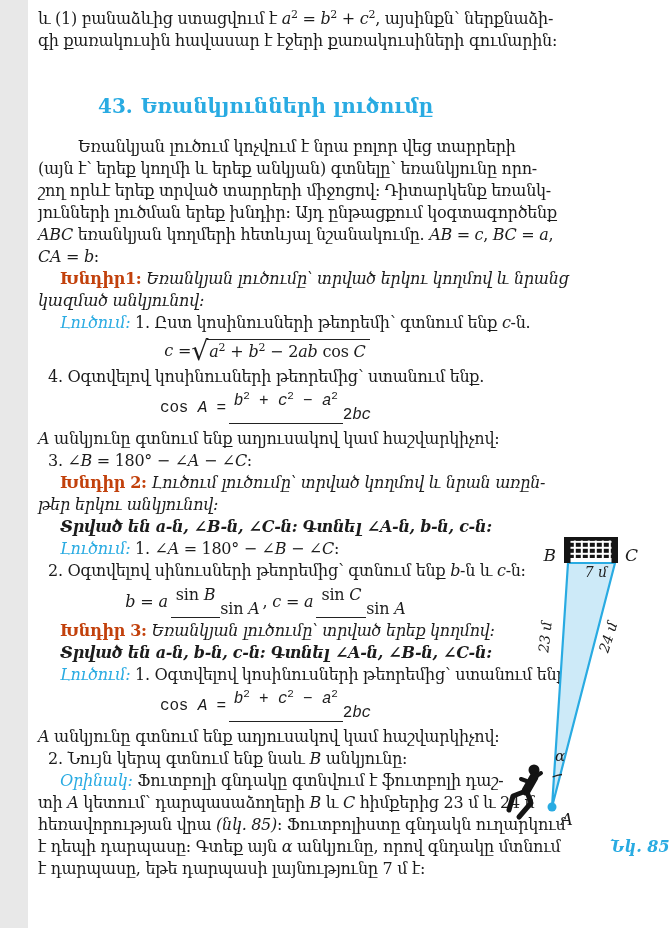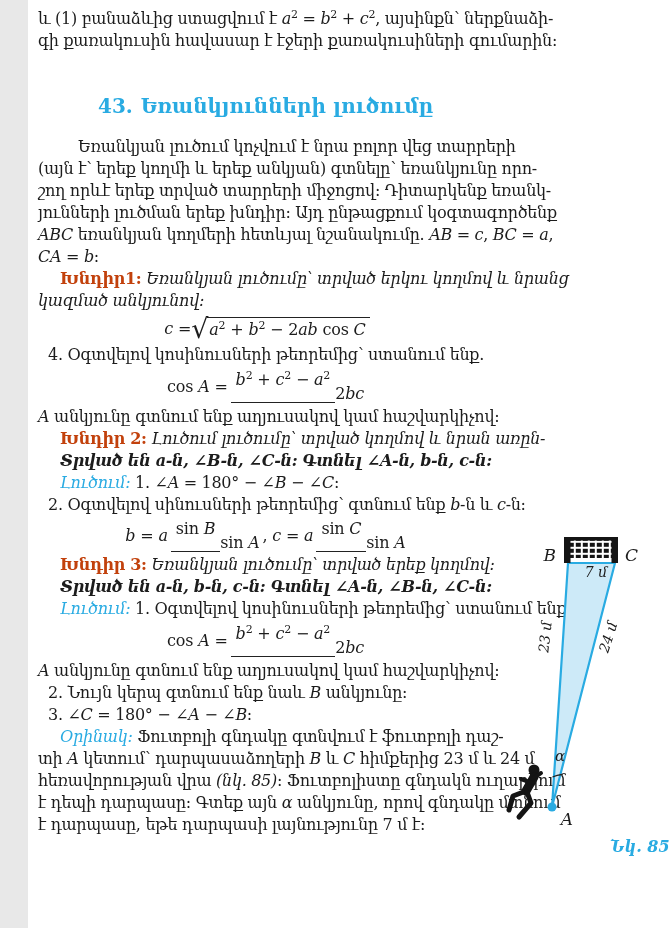--- a/index.html
+++ b/index.html
@@ -18,21 +18,21 @@
   .accent-i{color:#29abe2;font-style:italic;}
   .heading{
     margin-top:40px;height:28px;line-height:28px;padding-left:60px;
     font-size:20px;font-weight:bold;color:#29abe2;letter-spacing:0;
   }
   .heading .num{margin-right:8px;}
   .para-gap{margin-top:16px;}
   sup{font-size:11px;line-height:0;}
   .formula{display:flex;align-items:center;justify-content:center;font-size:16px;letter-spacing:-0.2px;}
   .f-sqrt{height:32px;}
-  .f-frac{height:40px;}
+  .f-frac{height:40px;font-family:Liberation Mono, monospace;}
   .f-sin{height:38px;}
   .rad{font-size:27px;line-height:1;font-weight:400;margin-right:-1px;}
   .radicand{display:inline-block;border-top:1.6px solid #222;padding:2px 4px 0 2px;}
   .frac{display:inline-flex;text-align:center;margin:0 3px;}
   .frac .num{border-bottom:1.5px solid #222;padding:0 5px 1px;}
   .frac .den{padding-top:14px;}
   .figure-wrap{position:absolute;left:470px;top:530px;width:199px;height:340px;}
   .fig-label{font-family:"DejaVu Serif",serif;font-style:italic;}
   .fig-caption{font-family:"DejaVu Serif",serif;font-style:italic;font-weight:600;}
 </style>
@@ -55,43 +55,49 @@
     <div class="line">շող որևէ երեք տրված տարրերի միջոցով: Դիտարկենք եռանկ-</div>
     <div class="line">յունների լուծման երեք խնդիր: Այդ ընթացքում կօգտագործենք</div>
     <div class="line"><i>ABC</i> եռանկյան կողմերի հետևյալ նշանակումը. <i>AB</i> = <i>c</i>, <i>BC</i> = <i>a</i>,</div>
     <div class="line"><i>CA</i> = <i>b</i>:</div>
 
     <div class="line ind-prob">
       <span class="accent">Խնդիր1:</span>
       <span class="it">Եռանկյան լուծումը՝ տրված երկու կողմով և նրանց</span>
     </div>
     <div class="line it">կազմած անկյունով:</div>
+    <div class="line ind-prob">
+      <span class="accent-i">Լուծում:</span>
+      <span>1. Ըստ կոսինուսների թեորեմի՝ գտնում ենք <i>c</i>-ն.</span>
+    </div>
 
     <div class="formula f-sqrt">
       <span><i>c</i> = </span>
         <span class="rad">√</span>
         <span class="radicand"><i>a</i><sup>2</sup> + <i>b</i><sup>2</sup> − 2<i>ab</i> cos <i>C</i></span>
     </div>
 
     <div class="line ind-num">4. Օգտվելով կոսինուսների թեորեմից՝ ստանում ենք.</div>
 
     <div class="formula f-frac">
       <span>cos <i>A</i> = </span>
       <span class="frac">
         <span class="num"><i>b</i><sup>2</sup> + <i>c</i><sup>2</sup> − <i>a</i><sup>2</sup></span>
         <span class="den">2<i>bc</i></span>
       </span>
     </div>
 
     <div class="line"><i>A</i> անկյունը գտնում ենք աղյուսակով կամ հաշվարկիչով:</div>
+    <div class="line ind-num">3. ∠<i>B</i> = 180° − ∠<i>A</i> − ∠<i>C</i>:</div>
 
     <div class="line ind-prob">
       <span class="accent">Խնդիր 2:</span>
       <span class="it">Լուծում լուծումը՝ տրված կողմով և նրան առըն-</span>
     </div>
+    <div class="line it">թեր երկու անկյունով:</div>
     <div class="line bi ind-prob">Տրված են <i>a</i>-ն, ∠<i>B</i>-ն, ∠<i>C</i>-ն: Գտնել ∠<i>A</i>-ն, <i>b</i>-ն, <i>c</i>-ն:</div>
     <div class="line ind-prob">
       <span class="accent-i">Լուծում:</span>
       <span>1. ∠<i>A</i> = 180° − ∠<i>B</i> − ∠<i>C</i>:</span>
     </div>
     <div class="line ind-num">2. Օգտվելով սինուսների թեորեմից՝ գտնում ենք <i>b</i>-ն և <i>c</i>-ն:</div>
 
     <div class="formula f-sin">
       <span><i>b</i> = <i>a</i></span>
       <span class="frac">
@@ -118,21 +124,20 @@
     <div class="formula f-frac">
       <span>cos <i>A</i> = </span>
       <span class="frac">
         <span class="num"><i>b</i><sup>2</sup> + <i>c</i><sup>2</sup> − <i>a</i><sup>2</sup></span>
         <span class="den">2<i>bc</i></span>
       </span>
     </div>
 
     <div class="line"><i>A</i> անկյունը գտնում ենք աղյուսակով կամ հաշվարկիչով:</div>
     <div class="line ind-num">2. Նույն կերպ գտնում ենք նաև <i>B</i> անկյունը:</div>
-    <div class="line ind-num">3. ∠<i>C</i> = 180° − ∠<i>A</i> − ∠<i>B</i>:</div>
 
     <div class="line ind-prob">
       <span class="accent-i">Օրինակ:</span>
       <span>Ֆուտբոլի գնդակը գտնվում է ֆուտբոլի դաշ-</span>
     </div>
     <div class="line">տի <i>A</i> կետում՝ դարպասաձողերի <i>B</i> և <i>C</i> հիմքերից 23 մ և 24 մ</div>
     <div class="line">հեռավորության վրա <i>(նկ. 85)</i>: Ֆուտբոլիստը գնդակն ուղարկում</div>
     <div class="line">է դեպի դարպասը: Գտեք այն <i>α</i> անկյունը, որով գնդակը մտնում</div>
     <div class="line">է դարպասը, եթե դարպասի լայնությունը 7 մ է:</div>
 

